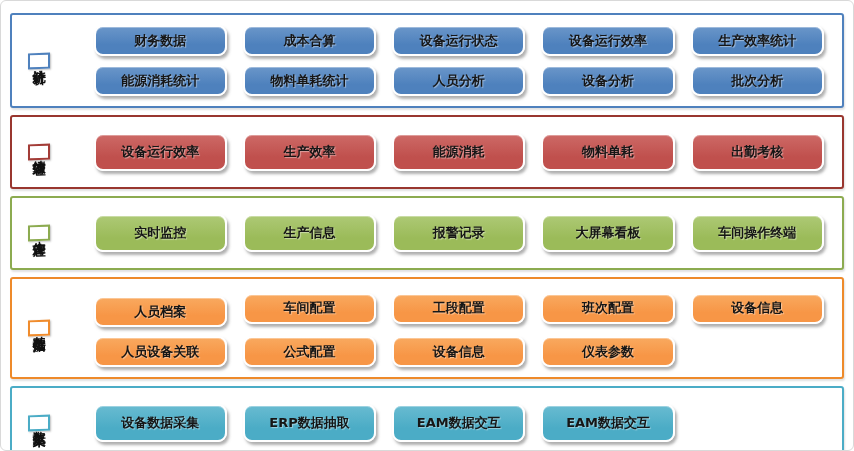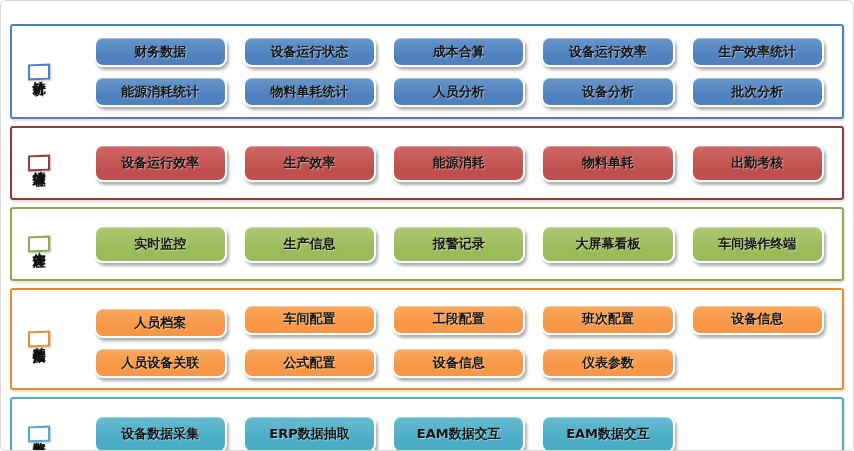--- a/index.html
+++ b/index.html
@@ -1,20 +1,20 @@
 <!DOCTYPE html>
 <html><head>
 <meta charset="utf-8">
 <style>
   html,body{margin:0;padding:0;background:#ffffff;}
   body{font-family:"DejaVu Sans","Liberation Sans",sans-serif;}
   .canvas{
     width:854px;height:451px;box-sizing:border-box;
     border:1px solid #d9d9d9;border-radius:6px;
-    padding:16px 0;overflow:hidden;background:#ffffff;
+    padding:5px 0;overflow:hidden;background:#ffffff;
   }
   .band{
     box-sizing:border-box;
     margin:7px 9px;
     border:2px solid #888;
     border-radius:3px;
     background:#ffffff;
     display:flex;align-items:center;
     box-shadow:1px 2px 2px rgba(0,0,0,0.12);
     padding:10px 18px 10px 0;
@@ -56,22 +56,22 @@
   .band.rows-1 .btn{height:38px;}
 </style>
 </head>
 <body>
 
 <div class="canvas">
   <div class="band rows-2" style="border-color: rgb(79, 129, 189);">
     <div class="band-label" style="border-color: rgb(79, 129, 189);">统计分析</div>
     <div class="buttons">
         <div class="btn" style="background: linear-gradient(rgb(106, 150, 201) 0%, rgb(78, 129, 189) 65%);">财务数据</div>
+        <div class="btn" style="background: linear-gradient(rgb(106, 150, 201) 0%, rgb(78, 129, 189) 65%);">成本合算</div>
         <div class="btn" style="background: linear-gradient(rgb(106, 150, 201) 0%, rgb(78, 129, 189) 65%);">设备运行状态</div>
-        <div class="btn" style="background: linear-gradient(rgb(106, 150, 201) 0%, rgb(78, 129, 189) 65%);">成本合算</div>
         <div class="btn" style="background: linear-gradient(rgb(106, 150, 201) 0%, rgb(78, 129, 189) 65%);">设备运行效率</div>
         <div class="btn" style="background: linear-gradient(rgb(106, 150, 201) 0%, rgb(78, 129, 189) 65%);">生产效率统计</div>
         <div class="btn" style="background: linear-gradient(rgb(106, 150, 201) 0%, rgb(78, 129, 189) 65%);">能源消耗统计</div>
         <div class="btn" style="background: linear-gradient(rgb(106, 150, 201) 0%, rgb(78, 129, 189) 65%);">物料单耗统计</div>
         <div class="btn" style="background: linear-gradient(rgb(106, 150, 201) 0%, rgb(78, 129, 189) 65%);">人员分析</div>
         <div class="btn" style="background: linear-gradient(rgb(106, 150, 201) 0%, rgb(78, 129, 189) 65%);">设备分析</div>
         <div class="btn" style="background: linear-gradient(rgb(106, 150, 201) 0%, rgb(78, 129, 189) 65%);">批次分析</div>
       </div>
   </div>
 

